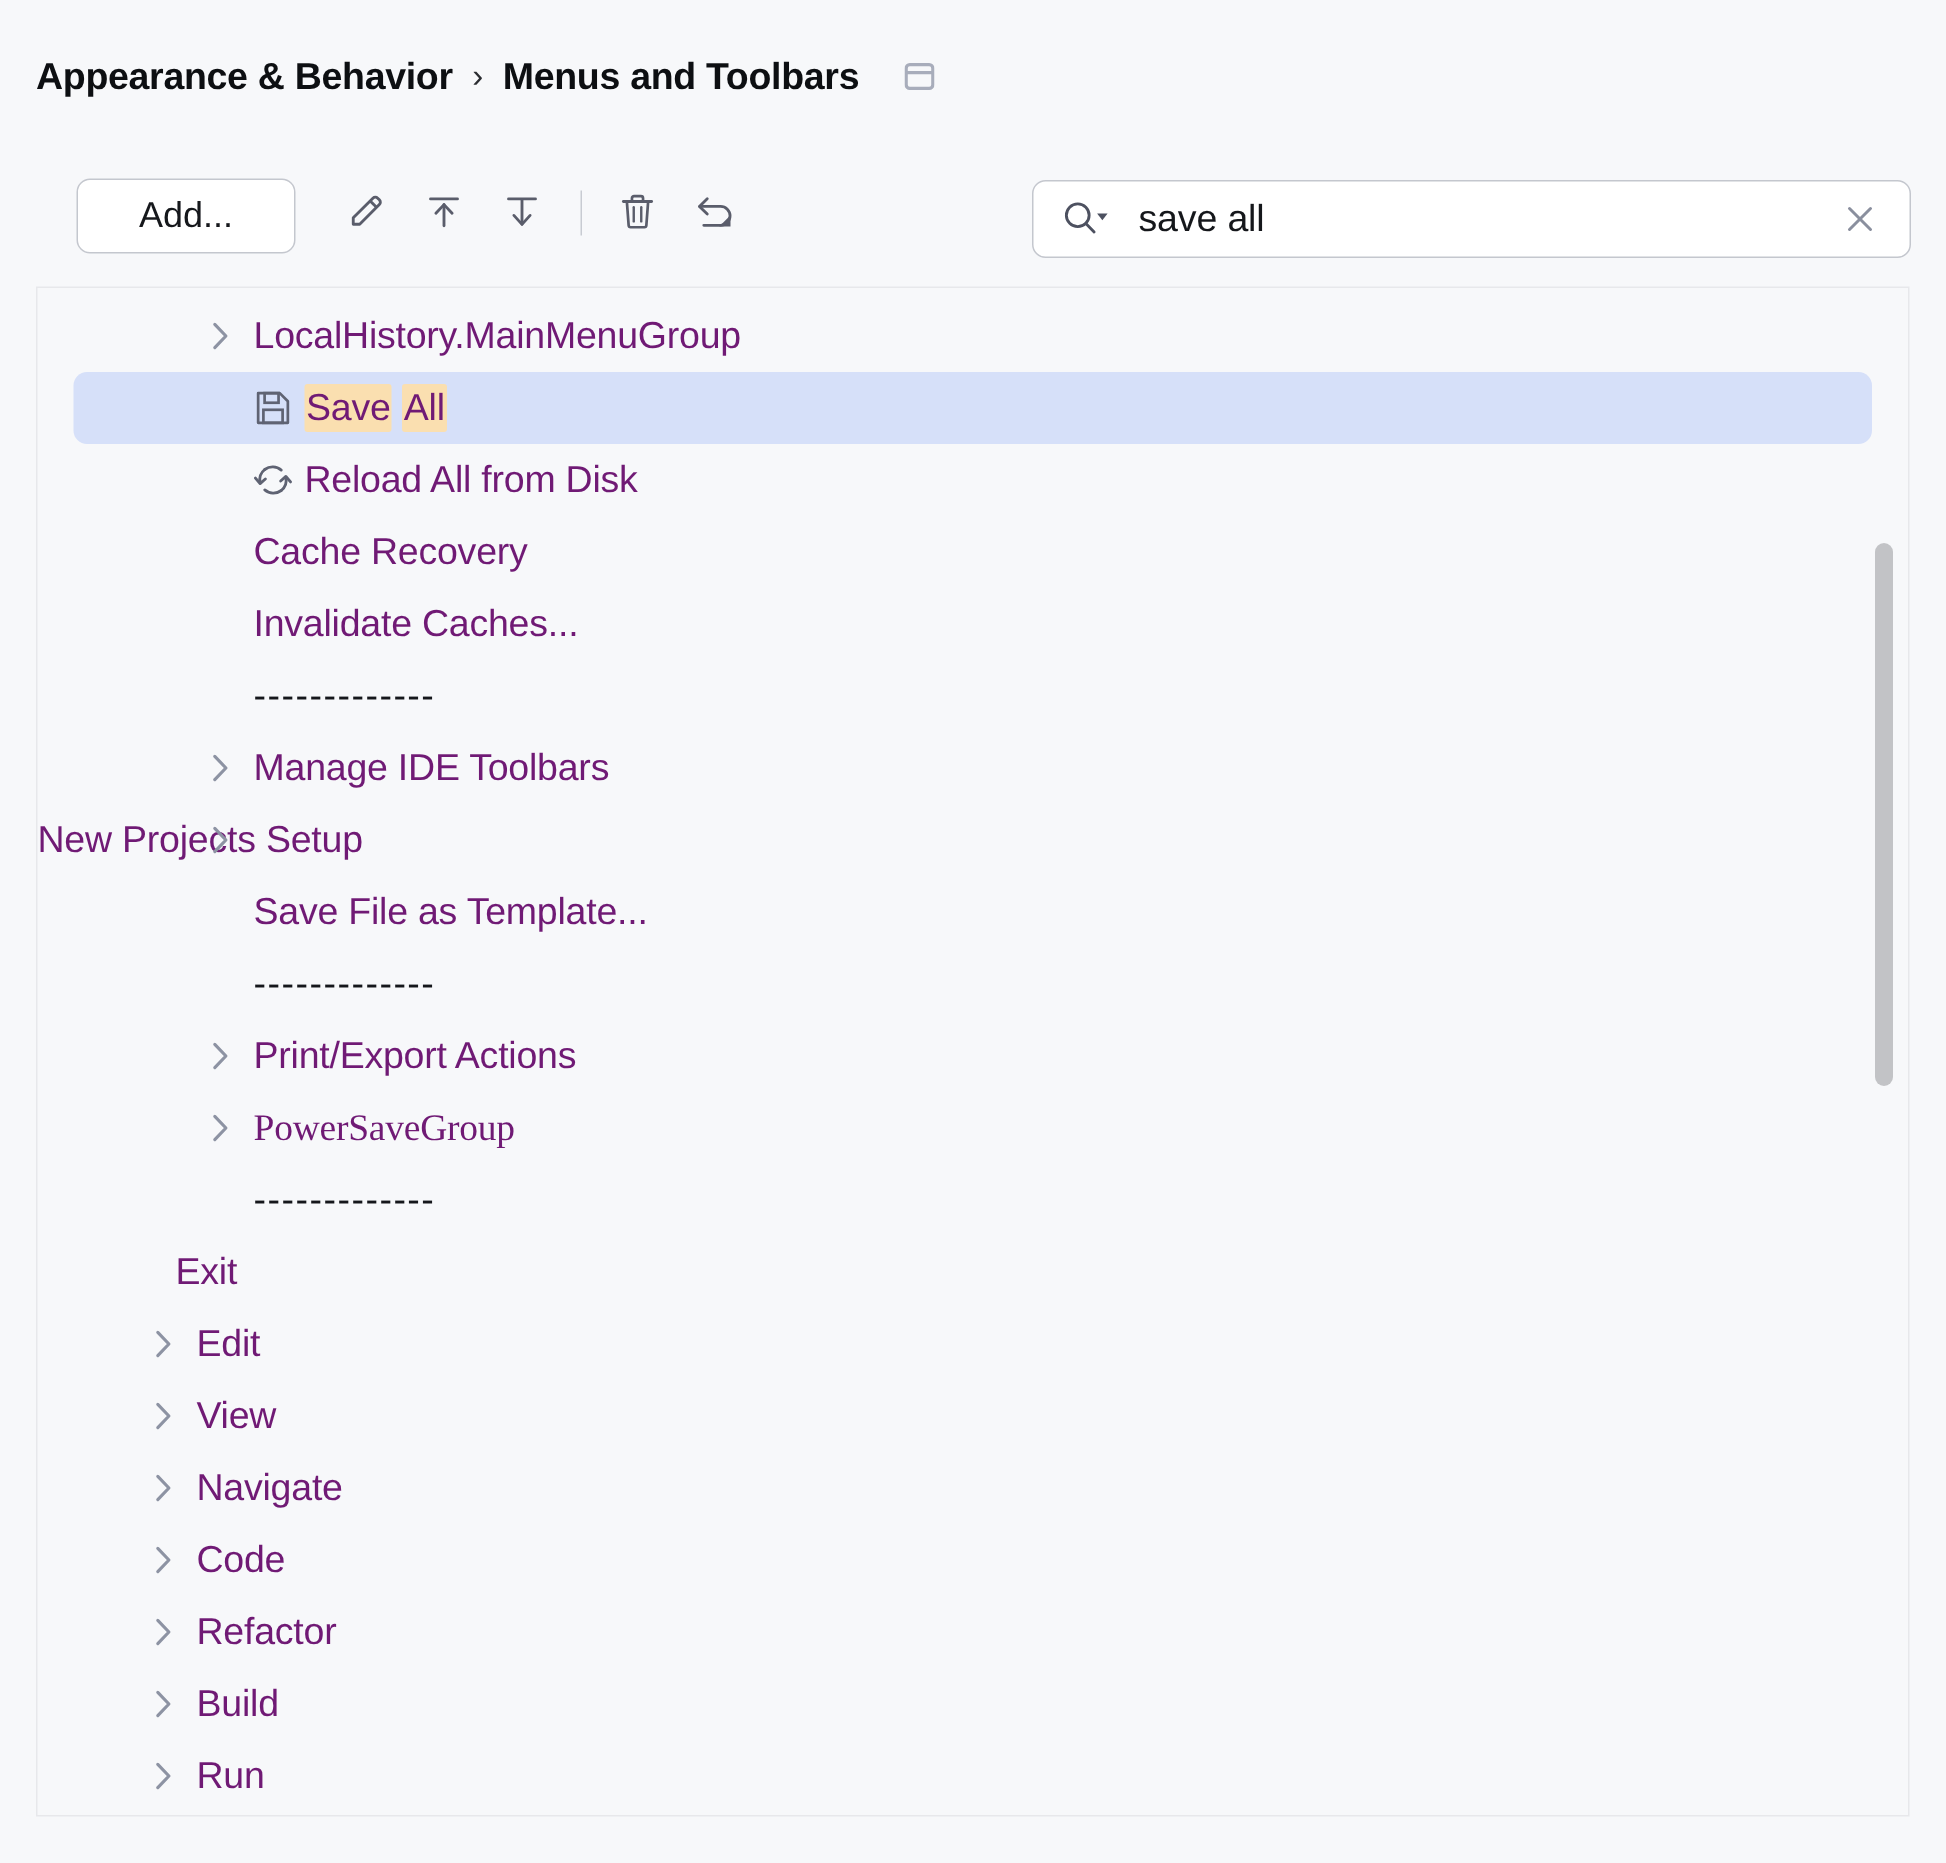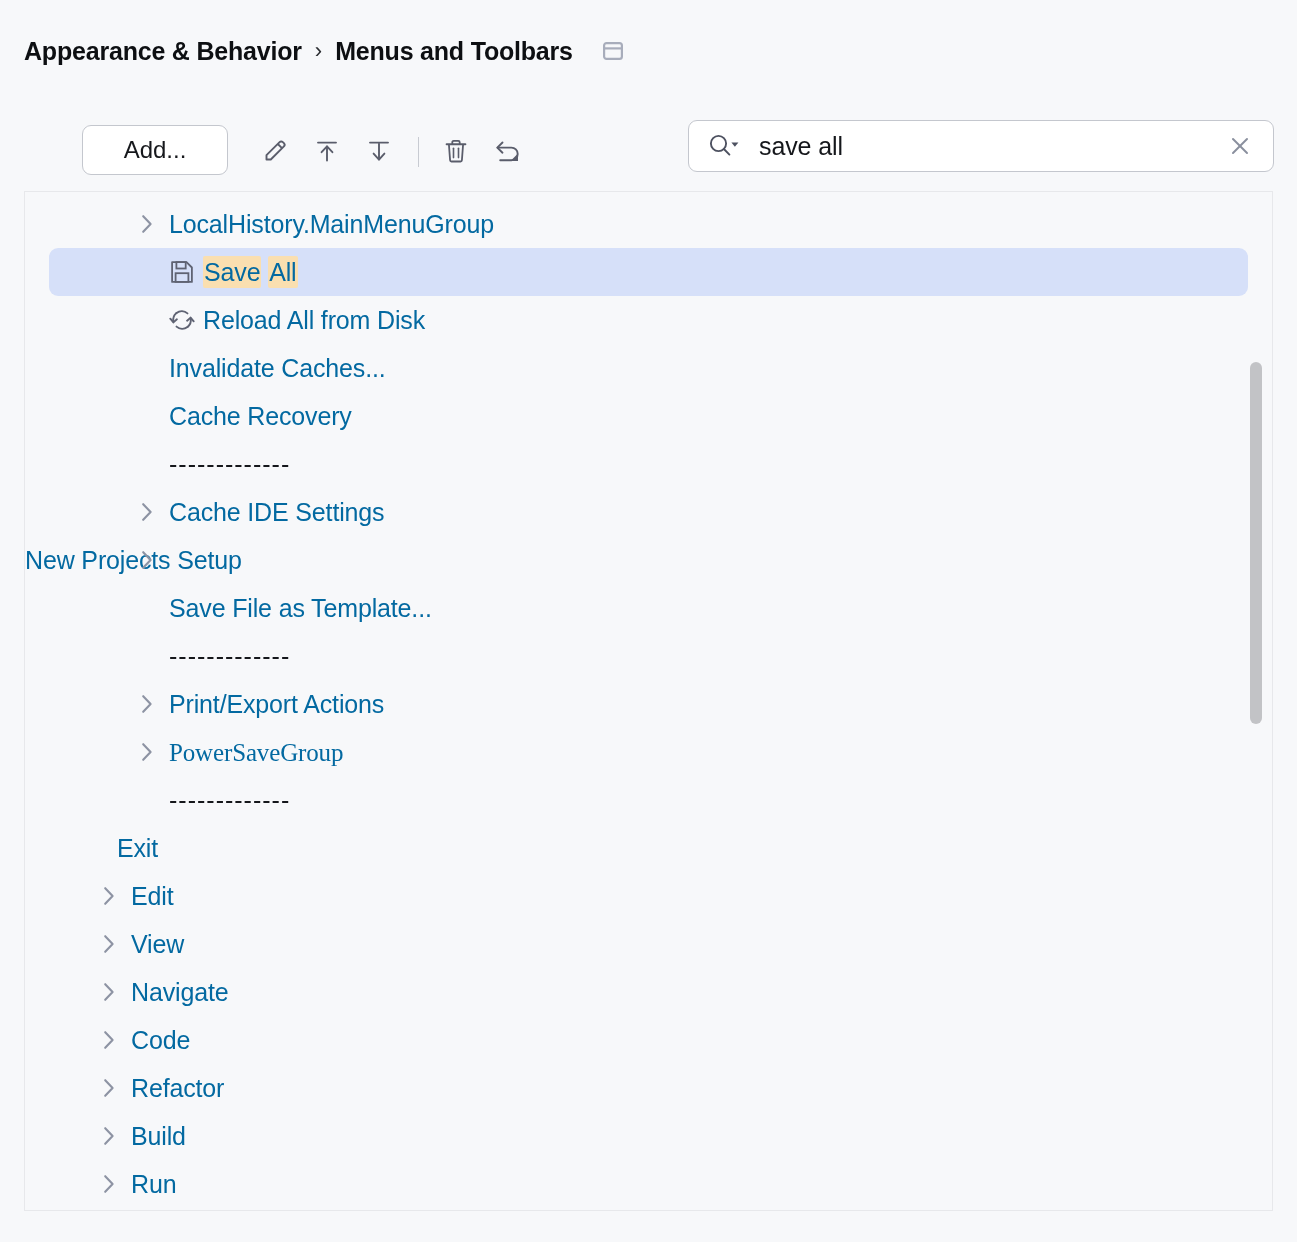--- a/index.html
+++ b/index.html
@@ -44,24 +44,24 @@
     display: flex;
     align-items: center;
     justify-content: center;
     width: 20px;
     height: 20px;
   }
 
   
   .toolbar {
     position: absolute;
-    left: 38px;
+    left: 7px;
     top: 119px;
     display: flex;
-    align-items: flex-end;
+    align-items: flex-start;
     height: 56px;
     padding-left: 44px;
   }
   .add-button {
     width: 146px;
     height: 50px;
     background: #ffffff;
     border: 1px solid #c4c7ce;
     border-radius: 9px;
     font-family: "Liberation Sans", sans-serif;
@@ -180,21 +180,21 @@
     display: flex;
     align-items: center;
     justify-content: center;
     width: 26px;
     height: 26px;
     margin-right: 8px;
     flex: none;
   }
   .row-label {
     font-size: 25px;
-    color: #0369a1;
+    color: #701a75;
     letter-spacing: -0.15px;
     line-height: 1;
   }
   .row-label .hl {
     background: #fadfb0;
     border-radius: 2px;
     padding: 2px 1px;
   }
   .sep-label {
     font-size: 25px;
@@ -347,41 +347,41 @@
               <path d="M24.7 14.3 L21.6 10.6 L18.1 13.7" stroke="#5f6373" stroke-width="1.9" stroke-linecap="round" stroke-linejoin="round" fill="none"></path>
               <path d="M7.5 6 a8.8 8.8 0 0 1 11 0.4" stroke="#5f6373" stroke-width="1.9" stroke-linecap="round" fill="none"></path>
               <path d="M18.5 20 a8.8 8.8 0 0 1-11-0.4" stroke="#5f6373" stroke-width="1.9" stroke-linecap="round" fill="none"></path>
             </svg>
           </span>
           <span class="row-label">Reload All from Disk</span>
         </span>
       </div>
       <div class="tree-row">
         <span class="row-content" style="margin-left:144px;">
+          <span class="row-label">Cache Recovery</span>
+        </span>
+      </div>
+      <div class="tree-row">
+        <span class="row-content" style="margin-left:144px;">
           <span class="row-label">Invalidate Caches...</span>
         </span>
       </div>
       <div class="tree-row">
         <span class="row-content" style="margin-left:144px;">
-          <span class="row-label">Cache Recovery</span>
-        </span>
-      </div>
-      <div class="tree-row">
-        <span class="row-content" style="margin-left:144px;">
           <span class="sep-label">-------------</span>
         </span>
       </div>
       <div class="tree-row">
         <span class="chev" style="left:110px;">
           <svg width="16" height="22" viewBox="0 0 16 22" fill="none">
             <path d="M4.2 3.2 L11.6 11 L4.2 18.8" stroke="#8d93a3" stroke-width="2.1" stroke-linecap="round" stroke-linejoin="round" fill="none"></path>
           </svg>
         </span>
         <span class="row-content" style="margin-left:144px;">
-          <span class="row-label">Cache IDE Settings</span>
+          <span class="row-label">Manage IDE Toolbars</span>
         </span>
       </div>
       <div class="tree-row">
         <span class="chev" style="left:110px;">
           <svg width="16" height="22" viewBox="0 0 16 22" fill="none">
             <path d="M4.2 3.2 L11.6 11 L4.2 18.8" stroke="#8d93a3" stroke-width="2.1" stroke-linecap="round" stroke-linejoin="round" fill="none"></path>
           </svg>
         </span>
         <span class="row-content" style="">
           <span class="row-label">New Projects Setup</span>

